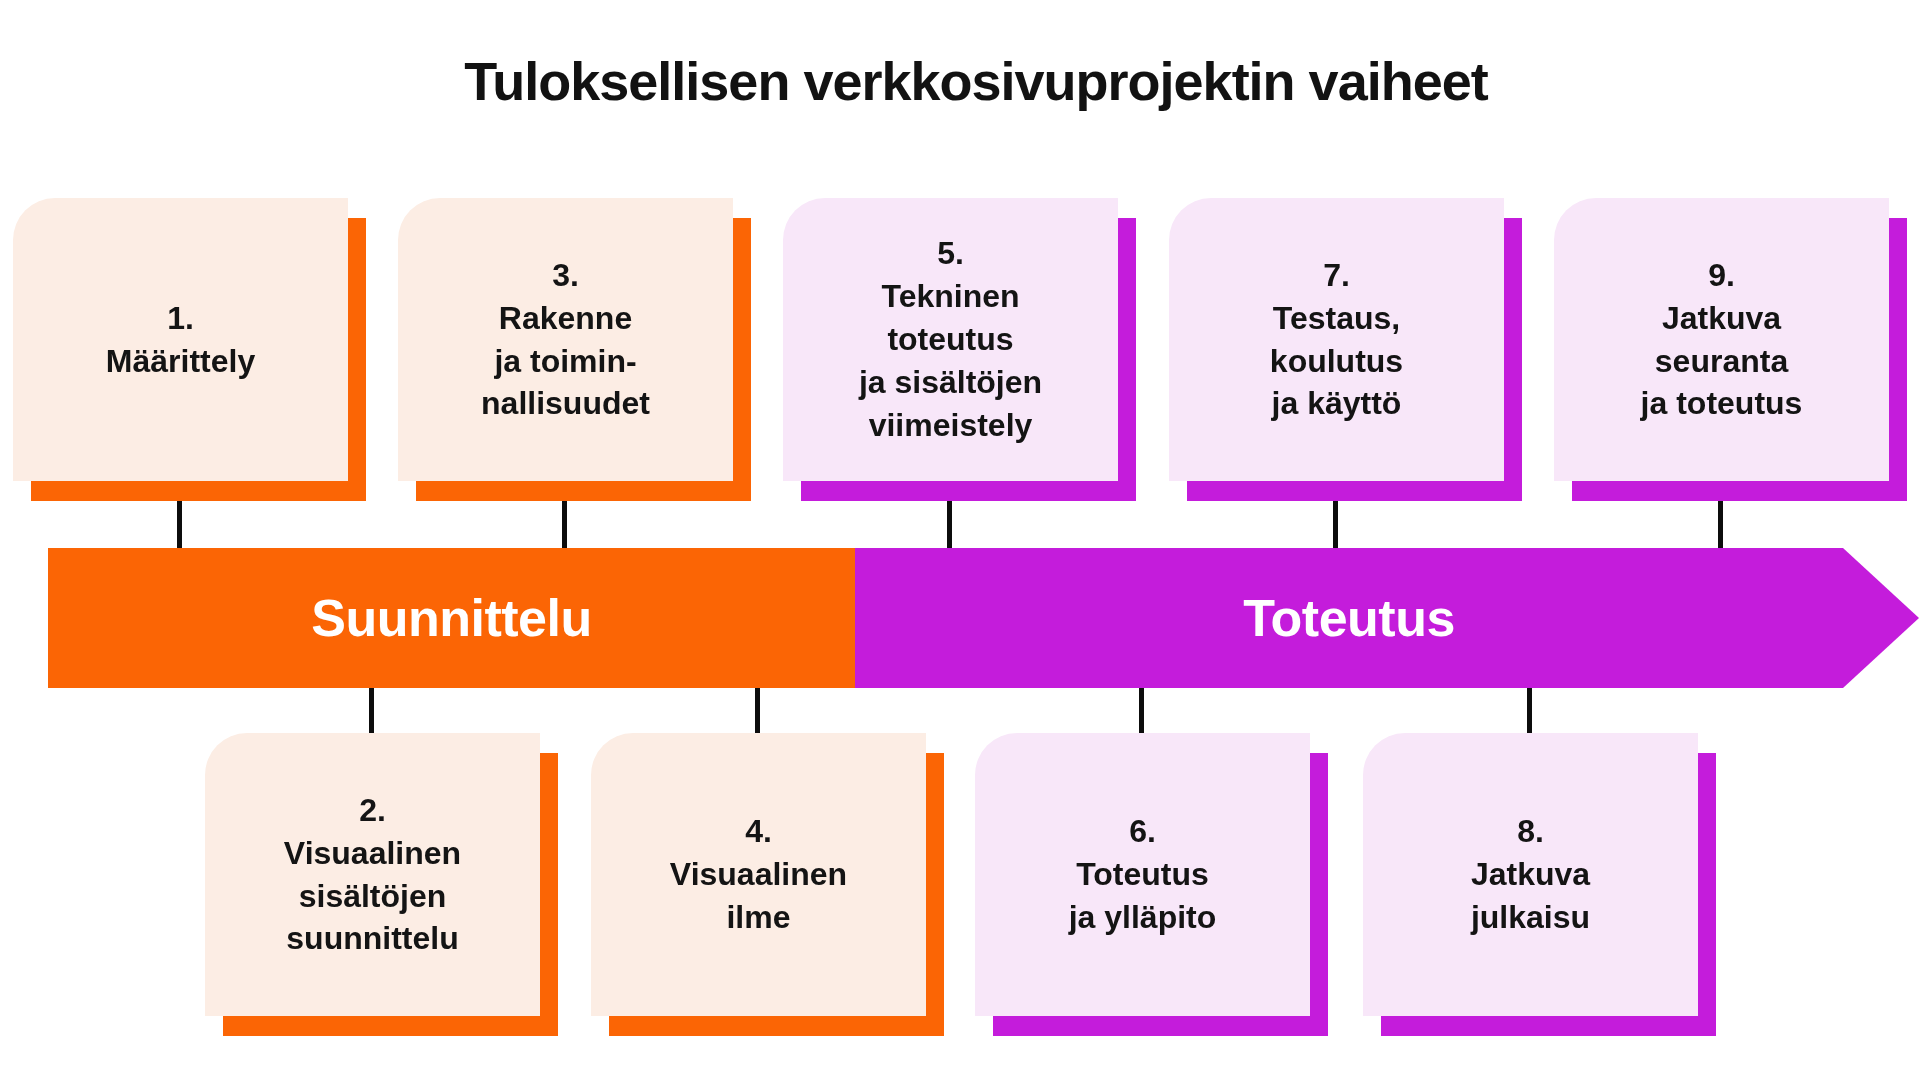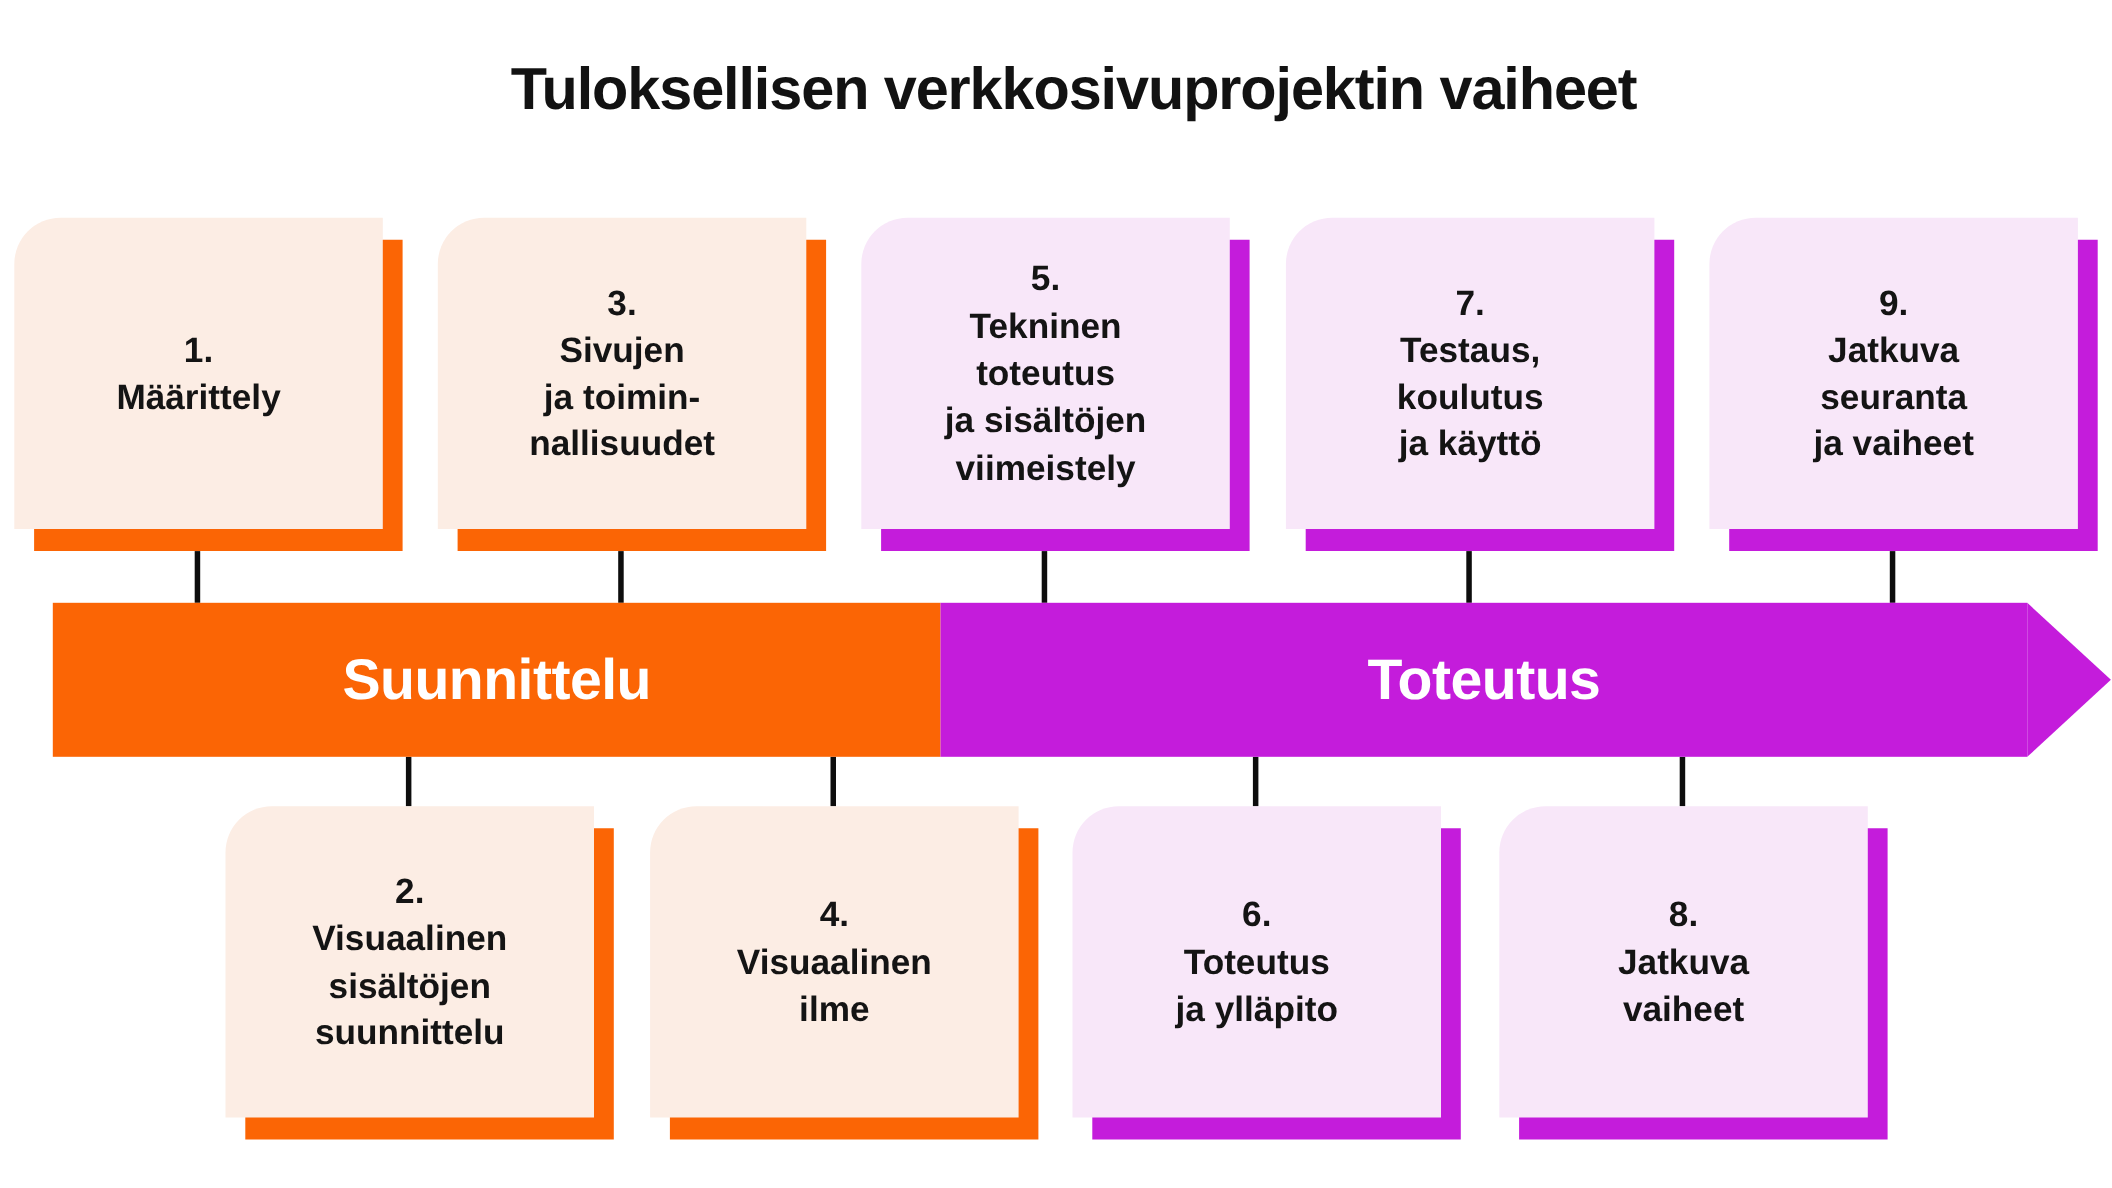--- a/index.html
+++ b/index.html
@@ -71,21 +71,21 @@
         <span>Määrittely</span>
       </div>
     </div>
   </div>
 
   <div class="step orange s3">
     <div class="shadow"></div>
     <div class="panel">
       <div class="step-text">
         <span>3.</span>
-        <span>Sivujen</span>
+        <span>Rakenne</span>
         <span>ja toimin-</span>
         <span>nallisuudet</span>
       </div>
     </div>
   </div>
 
   <div class="step magenta s5">
     <div class="shadow"></div>
     <div class="panel">
       <div class="step-text">
@@ -110,21 +110,21 @@
     </div>
   </div>
 
   <div class="step magenta s9">
     <div class="shadow"></div>
     <div class="panel">
       <div class="step-text">
         <span>9.</span>
         <span>Jatkuva</span>
         <span>seuranta</span>
-        <span>ja vaiheet</span>
+        <span>ja toteutus</span>
       </div>
     </div>
   </div>
 
   <div class="connector c1"></div>
   <div class="connector c3"></div>
   <div class="connector c5"></div>
   <div class="connector c7"></div>
   <div class="connector c9"></div>
   <div class="connector c2"></div>
@@ -175,18 +175,18 @@
       </div>
     </div>
   </div>
 
   <div class="step magenta s8">
     <div class="shadow"></div>
     <div class="panel">
       <div class="step-text">
         <span>8.</span>
         <span>Jatkuva</span>
-        <span>vaiheet</span>
+        <span>julkaisu</span>
       </div>
     </div>
   </div>
 
 </div>
 
 </body></html>

